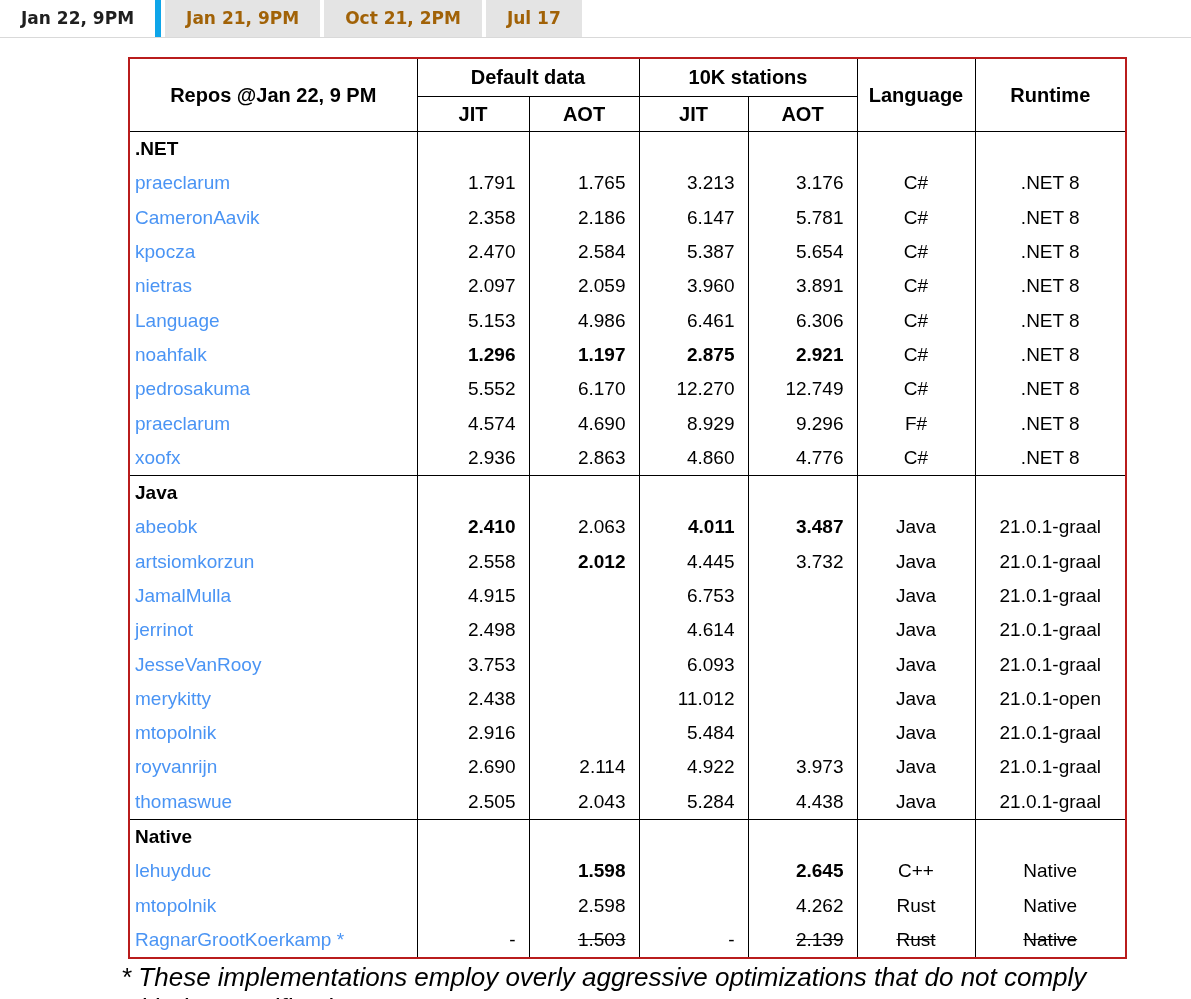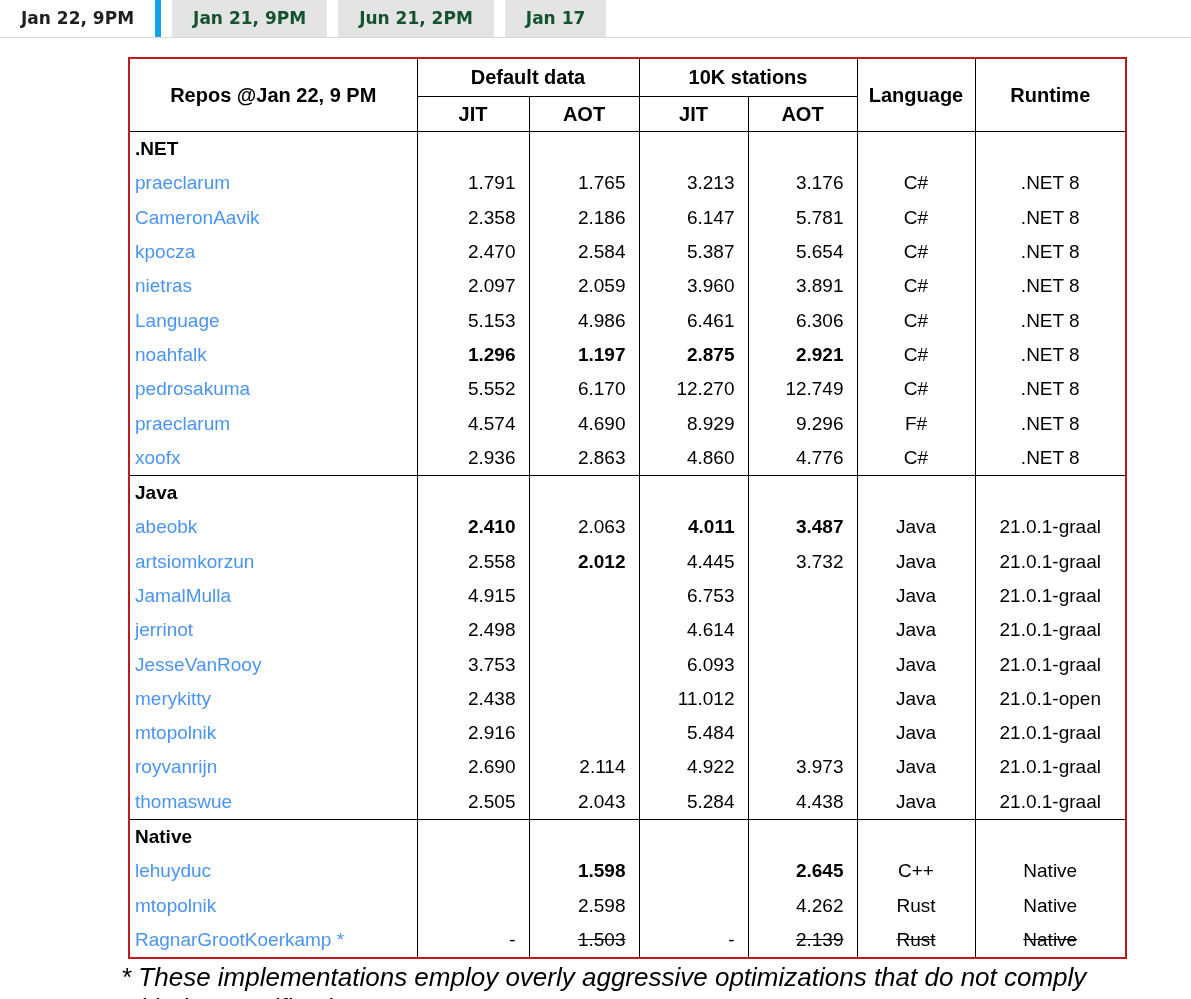--- a/index.html
+++ b/index.html
@@ -15,21 +15,21 @@
     border-bottom:1px solid #d9d9d9;
     font-family:"DejaVu Sans","Liberation Sans",sans-serif;
     white-space:nowrap;
   }
   .tab {
     display:inline-block; height:37px; line-height:36px;
     padding:0 21px; box-sizing:border-box;
     font-size:17px; font-weight:bold; cursor:pointer; vertical-align:top;
   }
   .tab.active { background:#ffffff; color:#1f1f1f; border-right:6px solid #0ea5e9; }
-  .tab.inactive { background:#e4e4e4; color:#14532d; margin-left:11px; }
+  .tab.inactive { background:#e4e4e4; color:#a16207; margin-left:4px; }
 
   
   table.bench {
     position:absolute; left:128px; top:57px;
     border-collapse:collapse; table-layout:fixed;
     border:2px solid #b91c1c;
   }
   .bench th, .bench td {
     border-left:1px solid #000; border-right:1px solid #000;
     padding:0; font-size:19px; overflow:hidden; white-space:nowrap;
@@ -51,21 +51,21 @@
 
   
   .footnote {
     position:absolute; left:121px; top:962px; width:1010px;
     font-style:italic; font-size:26px; color:#000;
   }
 </style>
 </head>
 <body>
 
-<div class="tabbar"><div class="tab active">Jan 22, 9PM</div><div class="tab inactive">Jan 21, 9PM</div><div class="tab inactive">Jun 21, 2PM</div><div class="tab inactive">Jan 17</div></div>
+<div class="tabbar"><div class="tab active">Jan 22, 9PM</div><div class="tab inactive">Jan 21, 9PM</div><div class="tab inactive">Oct 21, 2PM</div><div class="tab inactive">Jul 17</div></div>
 
 <table class="bench">
   <colgroup>
     <col style="width:288px">
     <col style="width:112px">
     <col style="width:110px">
     <col style="width:109px">
     <col style="width:109px">
     <col style="width:118px">
     <col style="width:151px">

